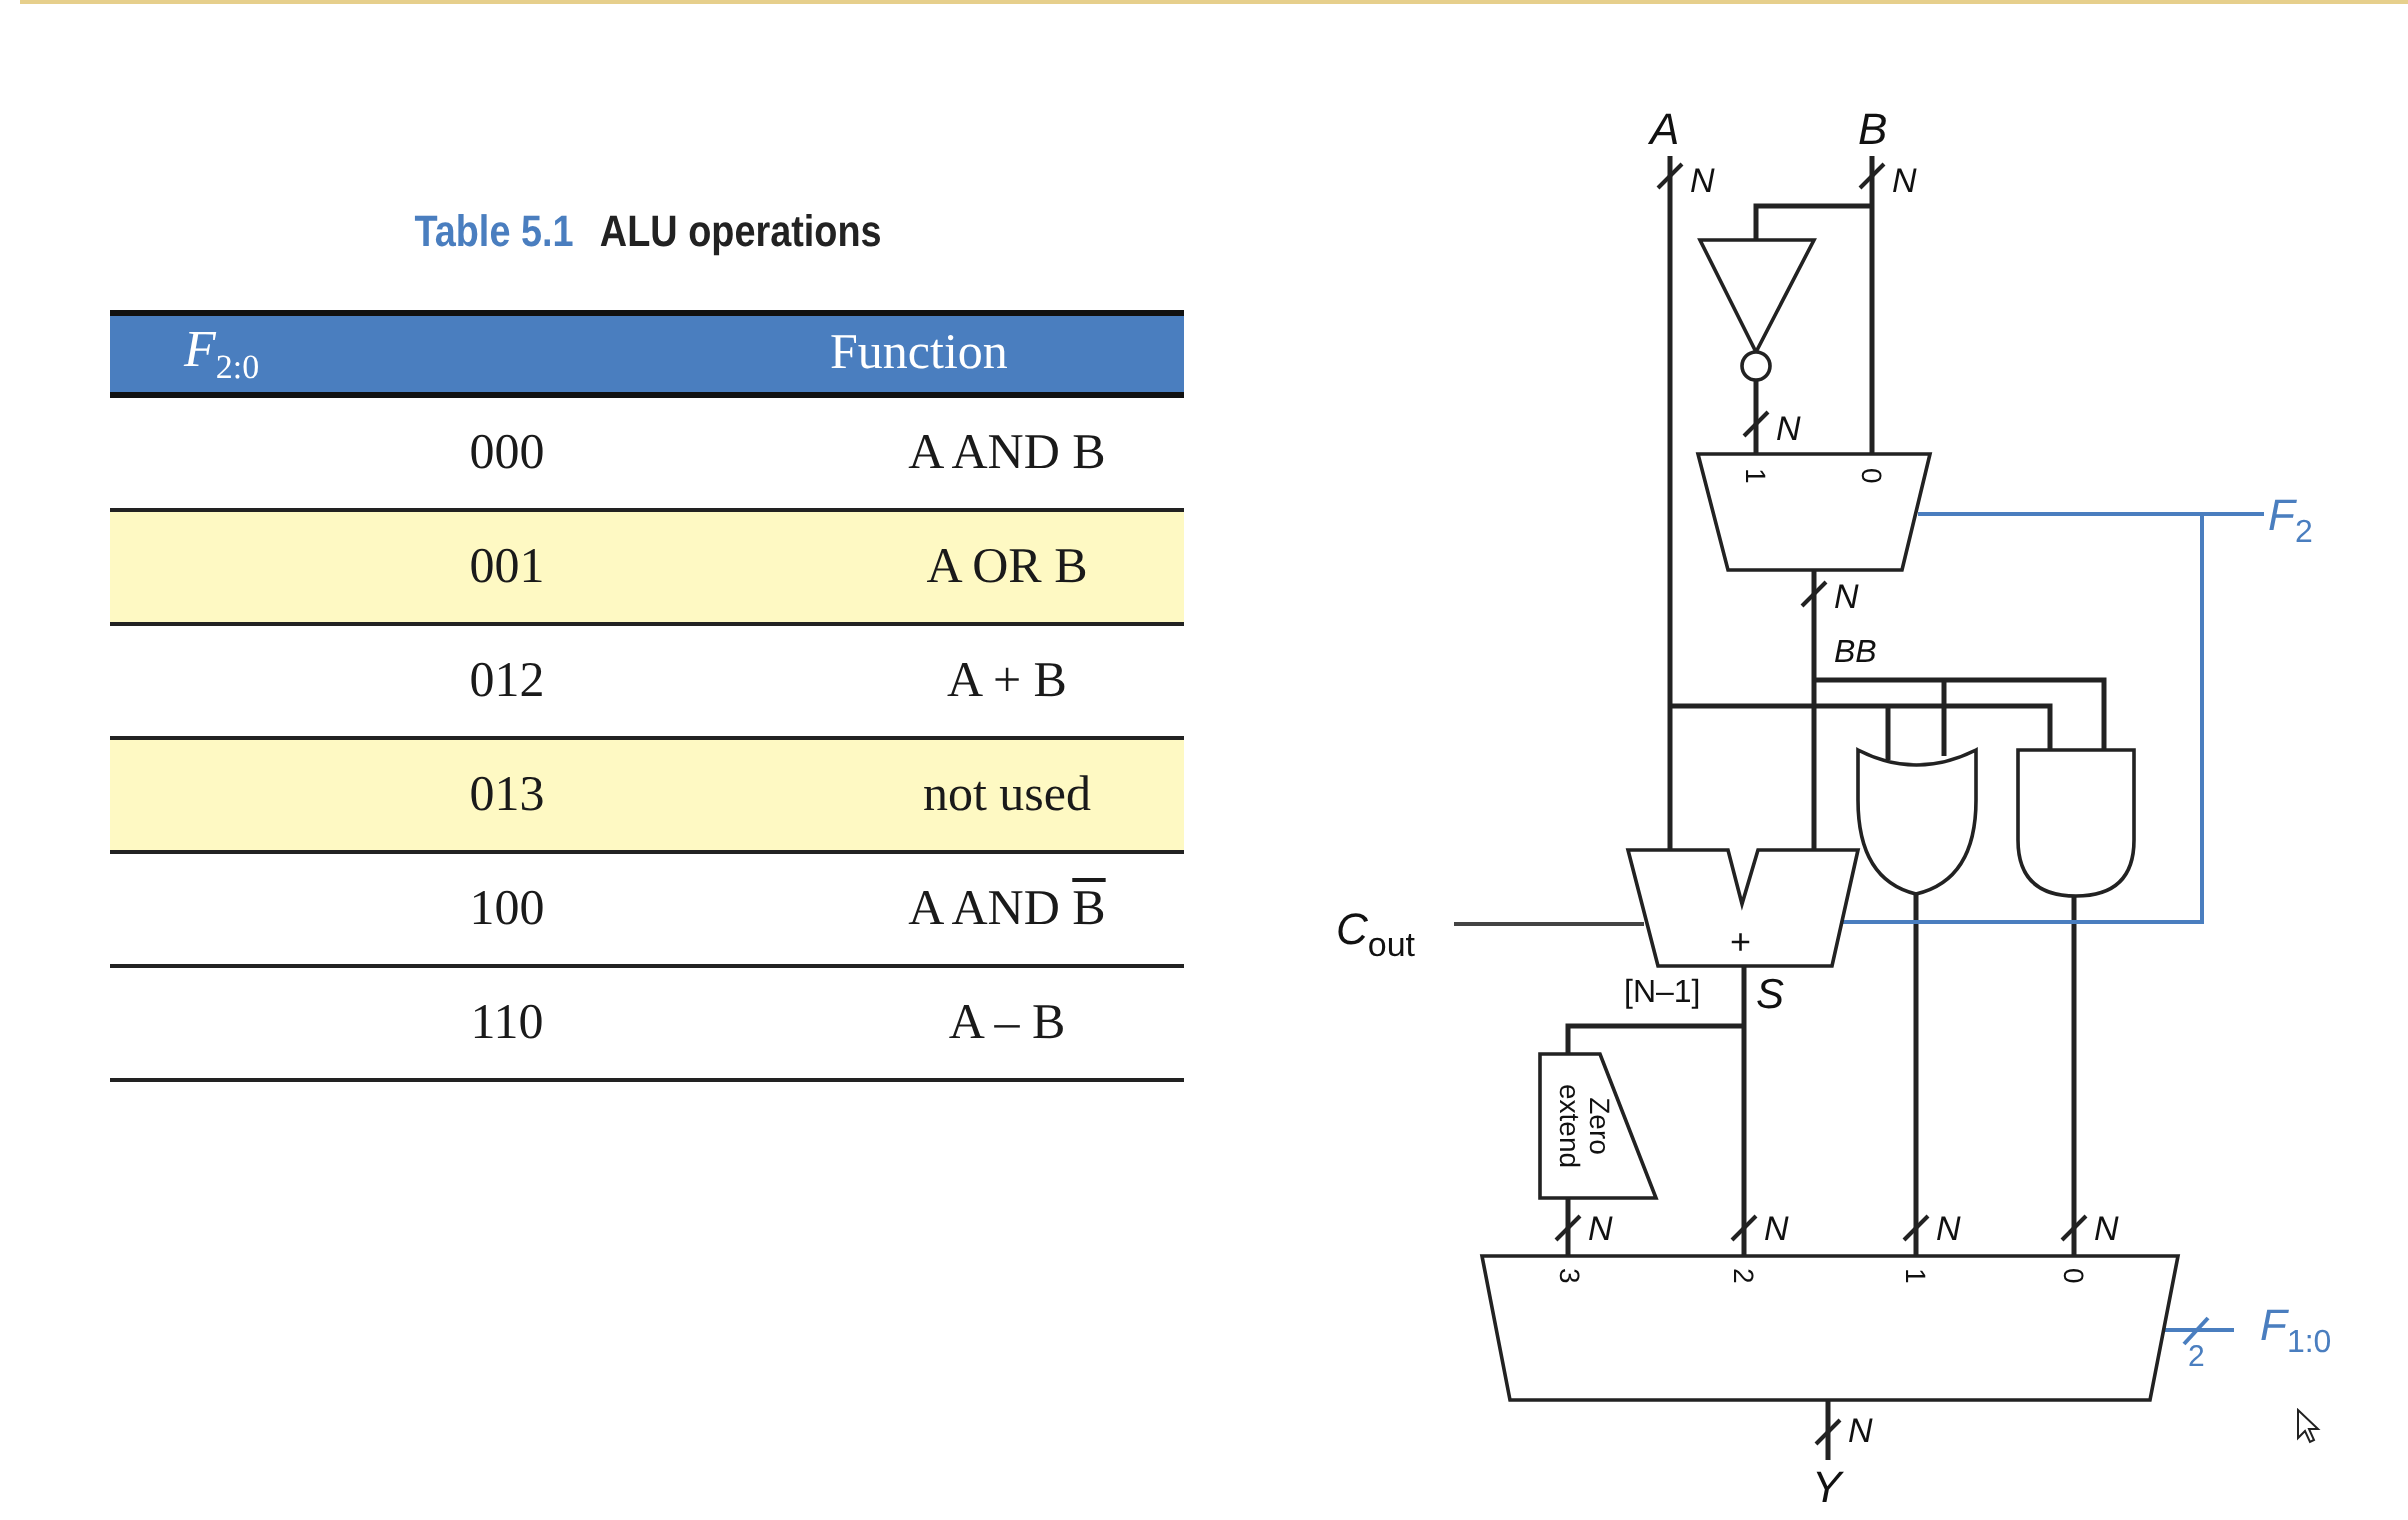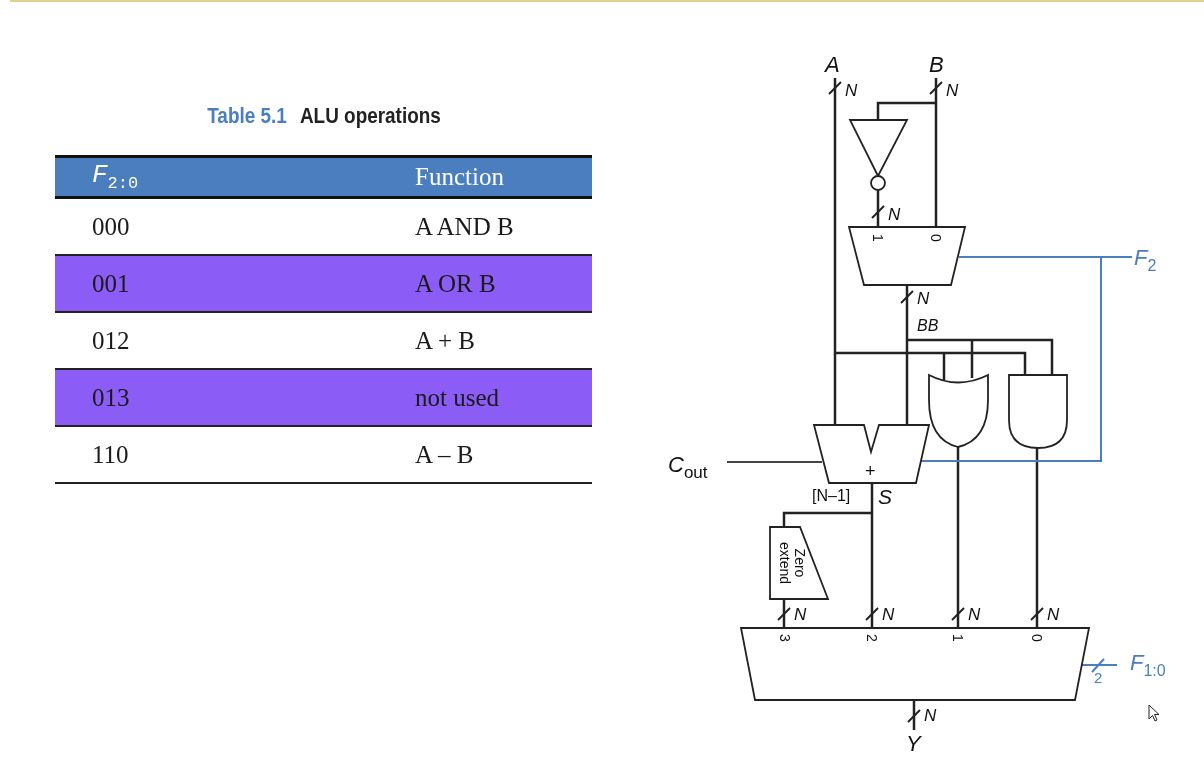--- a/index.html
+++ b/index.html
@@ -3,25 +3,25 @@
 <meta charset="utf-8">
 <style>
   html, body { margin: 0; padding: 0; background: #ffffff; }
   body { width: 1204px; height: 760px; position: relative; overflow: hidden; font-family: "Liberation Sans", sans-serif; }
   .top-rule { position: absolute; left: 10px; right: 0; top: 0; height: 2px; background: #e6cf8c; }
   .caption { position: absolute; left: 0; top: 103px; width: 648px; text-align: center; font-family: "Liberation Sans", sans-serif; font-weight: bold; font-size: 22px; transform: scaleX(0.86); transform-origin: 324px 0; }
   .caption .num { color: #4a7ebf; margin-right: 10px; }
   .caption .title { color: #222; }
   table.alu { position: absolute; left: 55px; top: 155px; width: 537px; border-collapse: collapse; font-family: "Liberation Serif", serif; font-size: 25px; color: #1a1a1a; }
   table.alu th { background: #4a7ebf; color: #fff; font-weight: normal; height: 38px; text-align: left; border-top: 3px solid #111; border-bottom: 3px solid #111; padding: 0; }
-  table.alu td { height: 55px; padding: 0; border-bottom: 2px solid #222; }
-  table.alu tr.alt td { background: #8b5cf6; }
+  table.alu td { height: 55px; padding: 0; border-bottom: 2px solid #222; text-align: center; }
+  table.alu tr.alt td { background: #fef9c3; }
   .c1 { padding-left: 37px !important; width: 323px; }
   .c2 { padding-left: 0; margin-top: 36px; }
-  th.c1 { font-style: italic; font-size: 26px; font-family: Liberation Mono, monospace; }
+  th.c1 { font-style: italic; font-size: 26px; }
   th.c1 sub { font-style: normal; font-size: 17px; }
   .ov { text-decoration: overline; }
   svg.ckt { position: absolute; left: 0; top: 0; }
   .lbl { font-family: "Liberation Sans", sans-serif; fill: #111; }
   .it { font-style: italic; }
   .blue { fill: #4a7ebf; }
   .cursor { position: absolute; left: 1148px; top: 704px; }
 </style>
 </head>
 <body>
@@ -49,20 +49,24 @@
       <td class="c1">001</td>
       <td class="c2">A OR B</td>
     </tr>
     <tr>
       <td class="c1">012</td>
       <td class="c2">A + B</td>
     </tr>
     <tr class="alt">
       <td class="c1">013</td>
       <td class="c2">not used</td>
+    </tr>
+    <tr>
+      <td class="c1">100</td>
+      <td class="c2"><span style="white-space:pre">A AND </span><span class="ov">B</span></td>
     </tr>
     <tr>
       <td class="c1">110</td>
       <td class="c2">A – B</td>
     </tr>
   </tbody>
 </table>
 
 <svg class="ckt" width="1204" height="760">
   <g stroke="#222" stroke-width="2.5" fill="none">

